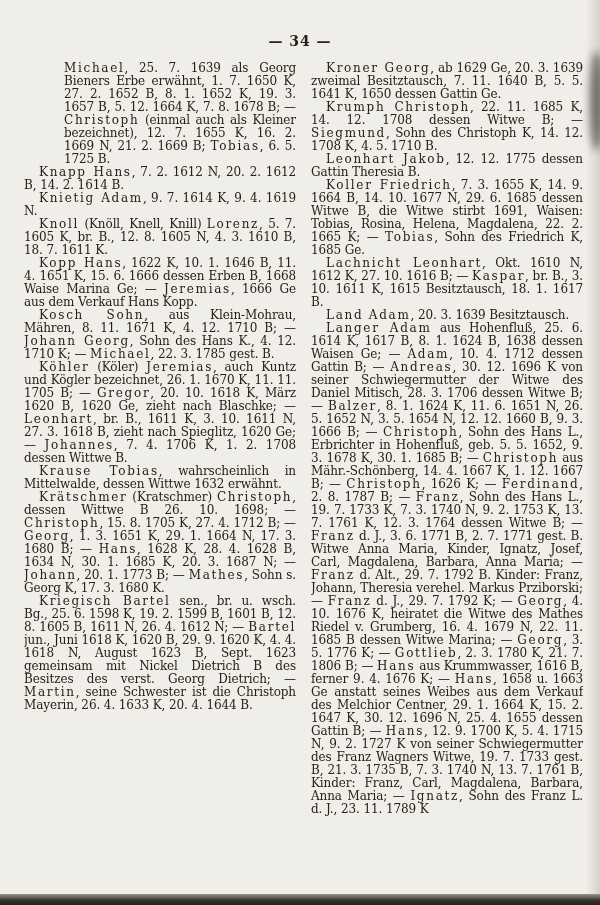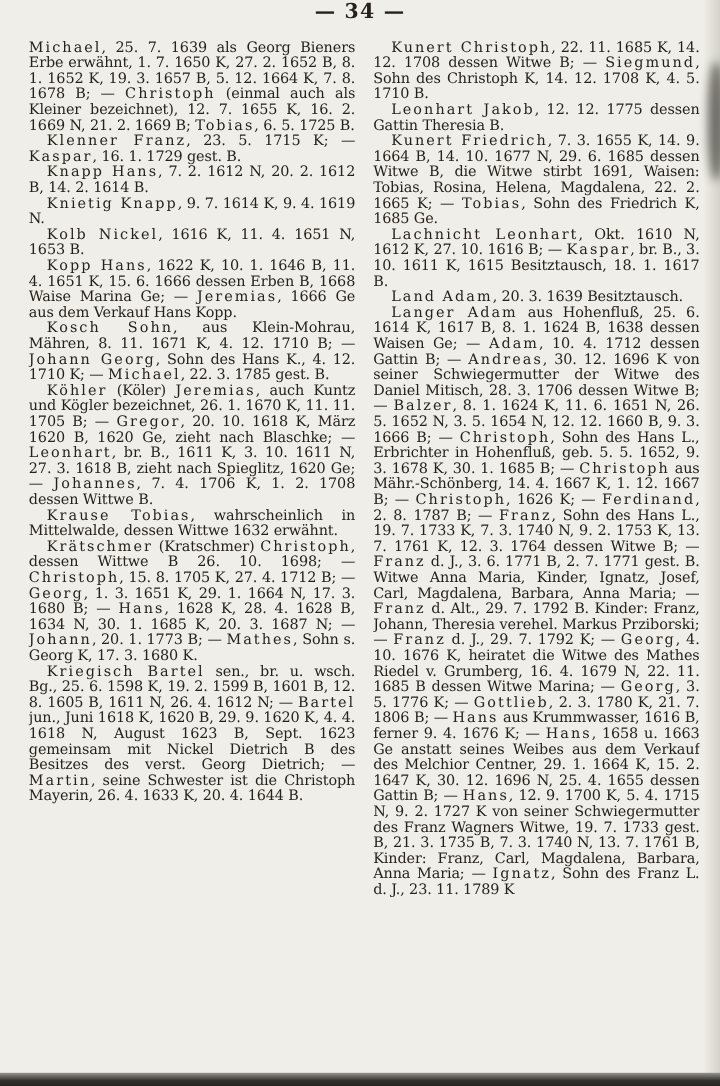--- a/index.html
+++ b/index.html
@@ -6,39 +6,40 @@
   body{
     width:600px;height:905px;
     background:var(--paper,#f0eee8);
     font-family:"DejaVu Serif", serif;
     color:var(--ink,#272218);
     position:relative;overflow:hidden;
   }
   .page{position:relative;width:600px;height:905px;}
   .page-header{
     text-align:center;
-    font-size:17px;font-weight:bold;
+    font-size:14px;font-weight:bold;
+    padding-top:33px;
     letter-spacing:1px;
   }
   .cols{
     display:flex;
     gap:15px;
     padding:13px 17px 0 24px;
   }
   .col{
     width:272px;
     height:802px;
     overflow:hidden;
     text-align:justify;
     font-size:12px;
     line-height:13px;
     letter-spacing:-0.1px;
   }
   .entry{margin:0;text-indent:15px;}
-  .entry.cont{text-indent:0;}
+  .entry.cont{text-indent:0;margin-left:40px;}
   .pname{letter-spacing:1.7px;}
   
   .edge-bottom{
     position:absolute;left:0;right:0;bottom:0;height:11px;
     background:linear-gradient(to bottom,#97948b 0%,var(--shadow,#32312e) 60%,#262522 100%);
   }
   .smudge-top-right{
     position:absolute;right:-4px;top:52px;width:14px;height:98px;
     background:#504e49;border-radius:45%;
     filter:blur(4px);opacity:.8;
@@ -49,35 +50,35 @@
   }
 </style>
 </head>
 <body style="background: rgb(240, 238, 232); color: rgb(38, 33, 26);">
 
 <div class="page">
   <div class="page-header">— 34 —</div>
   <div class="cols">
     <div class="col">
         <p class="entry cont"><span class="pname">Michael</span>, 25. 7. 1639 als Georg Bieners Erbe erwähnt, 1. 7. 1650 K, 27. 2. 1652 B, 8. 1. 1652 K, 19. 3. 1657 B, 5. 12. 1664 K, 7. 8. 1678 B; — <span class="pname">Christoph</span> (einmal auch als Kleiner bezeichnet), 12. 7. 1655 K, 16. 2. 1669 N, 21. 2. 1669 B; <span class="pname">Tobias</span>, 6. 5. 1725 B.</p>
-        <p class="entry"><span class="pname">Klenner Franz</span>, 23. 5. 1715 K; — <span class="pname">Kaspar</span>, 16. 1. 1729 gest. B.</p>
         <p class="entry"><span class="pname">Knapp Hans</span>, 7. 2. 1612 N, 20. 2. 1612 B, 14. 2. 1614 B.</p>
-        <p class="entry"><span class="pname">Knietig Knapp</span>, 9. 7. 1614 K, 9. 4. 1619 N.</p>
-        <p class="entry"><span class="pname">Kolb Nickel</span>, 1616 K, 11. 4. 1651 N, 1653 B.</p>
+        <p class="entry"><span class="pname">Knietig Adam</span>, 9. 7. 1614 K, 9. 4. 1619 N.</p>
+        <p class="entry"><span class="pname">Knoll</span> (Knöll, Knell, Knill) <span class="pname">Lorenz</span>, 5. 7. 1605 K, br. B., 12. 8. 1605 N, 4. 3. 1610 B, 18. 7. 1611 K.</p>
         <p class="entry"><span class="pname">Kopp Hans</span>, 1622 K, 10. 1. 1646 B, 11. 4. 1651 K, 15. 6. 1666 dessen Erben B, 1668 Waise Marina Ge; — <span class="pname">Jeremias</span>, 1666 Ge aus dem Verkauf Hans Kopp.</p>
         <p class="entry"><span class="pname">Kosch Sohn</span>, aus Klein-Mohrau, Mähren, 8. 11. 1671 K, 4. 12. 1710 B; — <span class="pname">Johann Georg</span>, Sohn des Hans K., 4. 12. 1710 K; — <span class="pname">Michael</span>, 22. 3. 1785 gest. B.</p>
         <p class="entry"><span class="pname">Köhler</span> (Köler) <span class="pname">Jeremias</span>, auch Kuntz und Kögler bezeichnet, 26. 1. 1670 K, 11. 11. 1705 B; — <span class="pname">Gregor</span>, 20. 10. 1618 K, März 1620 B, 1620 Ge, zieht nach Blaschke; — <span class="pname">Leonhart</span>, br. B., 1611 K, 3. 10. 1611 N, 27. 3. 1618 B, zieht nach Spieglitz, 1620 Ge; — <span class="pname">Johannes</span>, 7. 4. 1706 K, 1. 2. 1708 dessen Wittwe B.</p>
         <p class="entry"><span class="pname">Krause Tobias</span>, wahrscheinlich in Mittelwalde, dessen Wittwe 1632 erwähnt.</p>
         <p class="entry"><span class="pname">Krätschmer</span> (Kratschmer) <span class="pname">Christoph</span>, dessen Wittwe B 26. 10. 1698; — <span class="pname">Christoph</span>, 15. 8. 1705 K, 27. 4. 1712 B; — <span class="pname">Georg</span>, 1. 3. 1651 K, 29. 1. 1664 N, 17. 3. 1680 B; — <span class="pname">Hans</span>, 1628 K, 28. 4. 1628 B, 1634 N, 30. 1. 1685 K, 20. 3. 1687 N; — <span class="pname">Johann</span>, 20. 1. 1773 B; — <span class="pname">Mathes</span>, Sohn s. Georg K, 17. 3. 1680 K.</p>
         <p class="entry"><span class="pname">Kriegisch Bartel</span> sen., br. u. wsch. Bg., 25. 6. 1598 K, 19. 2. 1599 B, 1601 B, 12. 8. 1605 B, 1611 N, 26. 4. 1612 N; — <span class="pname">Bartel</span> jun., Juni 1618 K, 1620 B, 29. 9. 1620 K, 4. 4. 1618 N, August 1623 B, Sept. 1623 gemeinsam mit Nickel Dietrich B des Besitzes des verst. Georg Dietrich; — <span class="pname">Martin</span>, seine Schwester ist die Christoph Mayerin, 26. 4. 1633 K, 20. 4. 1644 B.</p>
       </div>
     <div class="col">
-        <p class="entry"><span class="pname">Kunert Christoph</span>, 22. 11. 1685 K, 14. 12. 1708 dessen Witwe B; — <span class="pname">Siegmund</span>, Sohn des Christoph K, 14. 12. 1708 K, 4. 5. 1710 B.</p>
+        <p class="entry"><span class="pname">Kroner Georg</span>, ab 1629 Ge, 20. 3. 1639 zweimal Besitztausch, 7. 11. 1640 B, 5. 5. 1641 K, 1650 dessen Gattin Ge.</p>
+        <p class="entry"><span class="pname">Krumph Christoph</span>, 22. 11. 1685 K, 14. 12. 1708 dessen Witwe B; — <span class="pname">Siegmund</span>, Sohn des Christoph K, 14. 12. 1708 K, 4. 5. 1710 B.</p>
         <p class="entry"><span class="pname">Leonhart Jakob</span>, 12. 12. 1775 dessen Gattin Theresia B.</p>
-        <p class="entry"><span class="pname">Kunert Friedrich</span>, 7. 3. 1655 K, 14. 9. 1664 B, 14. 10. 1677 N, 29. 6. 1685 dessen Witwe B, die Witwe stirbt 1691, Waisen: Tobias, Rosina, Helena, Magdalena, 22. 2. 1665 K; — <span class="pname">Tobias</span>, Sohn des Friedrich K, 1685 Ge.</p>
+        <p class="entry"><span class="pname">Koller Friedrich</span>, 7. 3. 1655 K, 14. 9. 1664 B, 14. 10. 1677 N, 29. 6. 1685 dessen Witwe B, die Witwe stirbt 1691, Waisen: Tobias, Rosina, Helena, Magdalena, 22. 2. 1665 K; — <span class="pname">Tobias</span>, Sohn des Friedrich K, 1685 Ge.</p>
         <p class="entry"><span class="pname">Lachnicht Leonhart</span>, Okt. 1610 N, 1612 K, 27. 10. 1616 B; — <span class="pname">Kaspar</span>, br. B., 3. 10. 1611 K, 1615 Besitztausch, 18. 1. 1617 B.</p>
         <p class="entry"><span class="pname">Land Adam</span>, 20. 3. 1639 Besitztausch.</p>
         <p class="entry"><span class="pname">Langer Adam</span> aus Hohenfluß, 25. 6. 1614 K, 1617 B, 8. 1. 1624 B, 1638 dessen Waisen Ge; — <span class="pname">Adam</span>, 10. 4. 1712 dessen Gattin B; — <span class="pname">Andreas</span>, 30. 12. 1696 K von seiner Schwiegermutter der Witwe des Daniel Mitisch, 28. 3. 1706 dessen Witwe B; — <span class="pname">Balzer</span>, 8. 1. 1624 K, 11. 6. 1651 N, 26. 5. 1652 N, 3. 5. 1654 N, 12. 12. 1660 B, 9. 3. 1666 B; — <span class="pname">Christoph</span>, Sohn des Hans L., Erbrichter in Hohenfluß, geb. 5. 5. 1652, 9. 3. 1678 K, 30. 1. 1685 B; — <span class="pname">Christoph</span> aus Mähr.-Schönberg, 14. 4. 1667 K, 1. 12. 1667 B; — <span class="pname">Christoph</span>, 1626 K; — <span class="pname">Ferdinand</span>, 2. 8. 1787 B; — <span class="pname">Franz</span>, Sohn des Hans L., 19. 7. 1733 K, 7. 3. 1740 N, 9. 2. 1753 K, 13. 7. 1761 K, 12. 3. 1764 dessen Witwe B; — <span class="pname">Franz</span> d. J., 3. 6. 1771 B, 2. 7. 1771 gest. B. Witwe Anna Maria, Kinder, Ignatz, Josef, Carl, Magdalena, Barbara, Anna Maria; — <span class="pname">Franz</span> d. Alt., 29. 7. 1792 B. Kinder: Franz, Johann, Theresia verehel. Markus Prziborski; — <span class="pname">Franz</span> d. J., 29. 7. 1792 K; — <span class="pname">Georg</span>, 4. 10. 1676 K, heiratet die Witwe des Mathes Riedel v. Grumberg, 16. 4. 1679 N, 22. 11. 1685 B dessen Witwe Marina; — <span class="pname">Georg</span>, 3. 5. 1776 K; — <span class="pname">Gottlieb</span>, 2. 3. 1780 K, 21. 7. 1806 B; — <span class="pname">Hans</span> aus Krummwasser, 1616 B, ferner 9. 4. 1676 K; — <span class="pname">Hans</span>, 1658 u. 1663 Ge anstatt seines Weibes aus dem Verkauf des Melchior Centner, 29. 1. 1664 K, 15. 2. 1647 K, 30. 12. 1696 N, 25. 4. 1655 dessen Gattin B; — <span class="pname">Hans</span>, 12. 9. 1700 K, 5. 4. 1715 N, 9. 2. 1727 K von seiner Schwiegermutter des Franz Wagners Witwe, 19. 7. 1733 gest. B, 21. 3. 1735 B, 7. 3. 1740 N, 13. 7. 1761 B, Kinder: Franz, Carl, Magdalena, Barbara, Anna Maria; — <span class="pname">Ignatz</span>, Sohn des Franz L. d. J., 23. 11. 1789 K</p>
       </div>
   </div>
   <div class="smudge-top-right"></div>
   <div class="right-shade"></div>
   <div class="edge-bottom"></div>
 </div>
 

